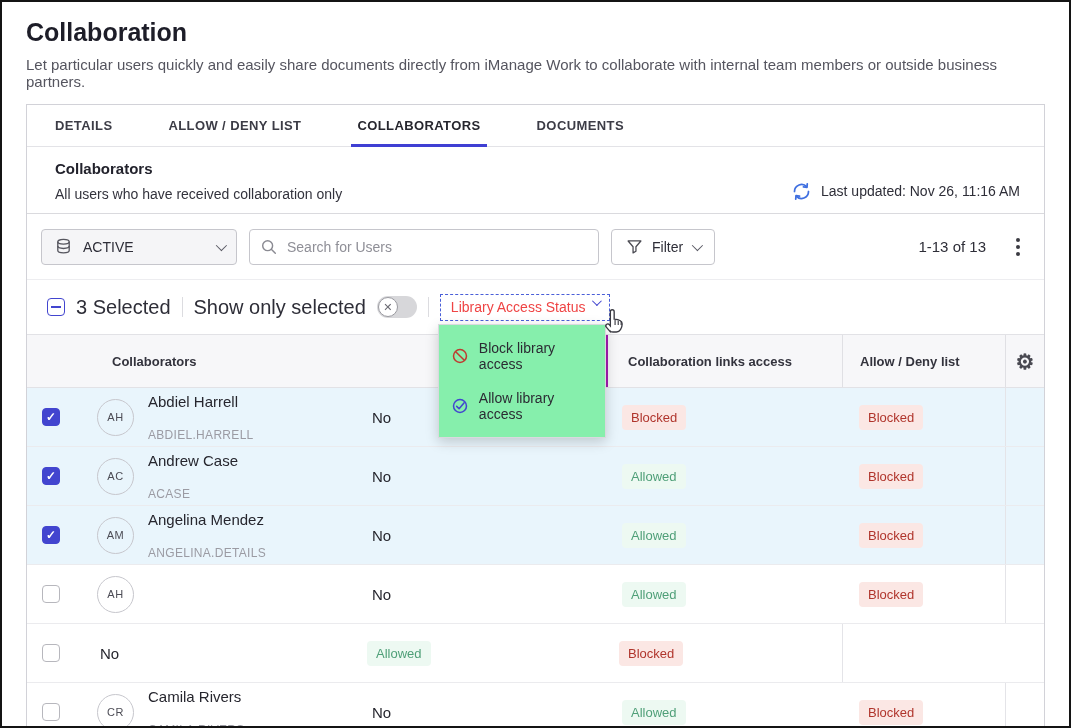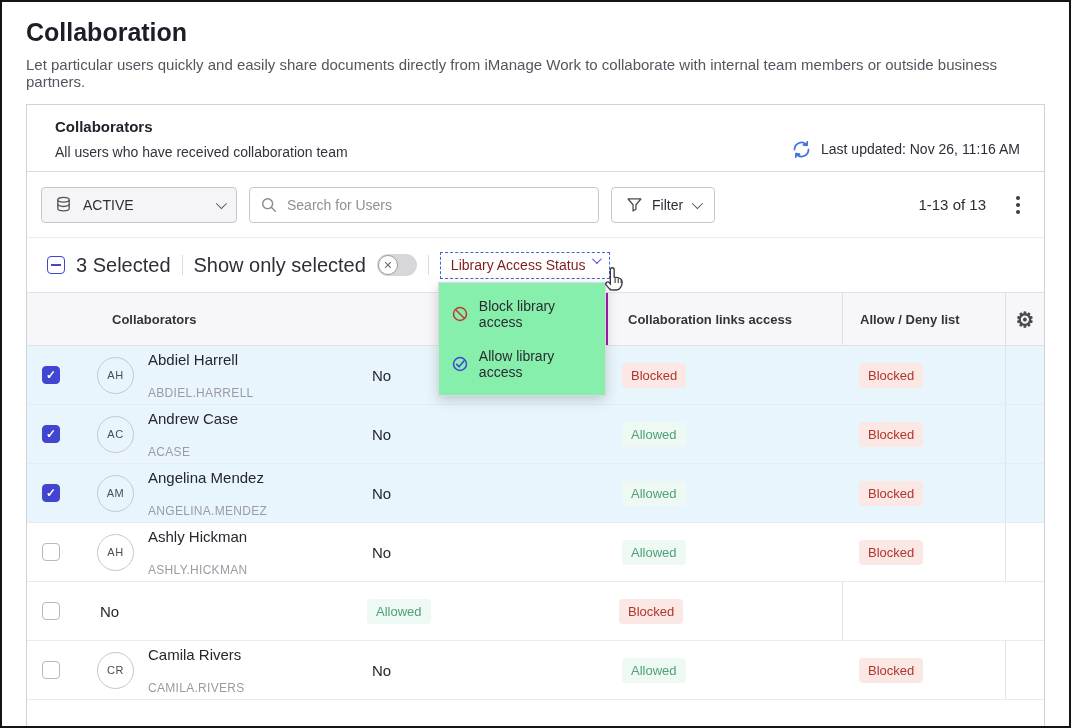--- a/index.html
+++ b/index.html
@@ -59,21 +59,21 @@
   .cb-ind { width:18px; height:18px; border:1.7px solid #4245cf; border-radius:4px; position:relative; background:#fff; cursor:pointer; flex:none; }
   .cb-ind::after { content:""; position:absolute; left:3px; right:3px; top:50%; height:2px; margin-top:-1px; background:#4245cf; }
   .sel-text { font-size:20px; color:#2e2e38; }
   .vdiv { width:1px; height:20px; background:#dcdce0; }
   .toggle { width:40px; height:22px; border-radius:11px; background:#d7d7da; position:relative; cursor:pointer; flex:none; }
   .toggle .knob { position:absolute; left:1px; top:1px; width:20px; height:20px; border-radius:50%;
                   background:#fff; border:1px solid #9a9aa0; display:flex; align-items:center; justify-content:center;
                   font-size:11px; color:#6a6a72; }
   .trigger-wrap { position:relative; }
   .trigger { display:flex; gap:7px; border:1px dashed #4a5fd8; padding:4px 10px 5px 10px;
-             color:#7f1d1d; font-size:14px; cursor:pointer; background:#fff; }
+             color:#ef4444; font-size:14px; cursor:pointer; background:#fff; }
   .trigger .chev { border-color:#4245cf; width:7px; height:7px; }
   .menu { position:absolute; top:calc(100% + 3px); left:-2px; width:168px; background:#86efac;
           border:1px solid #d9d9de; box-shadow:0 4px 12px rgba(0,0,0,.18); z-index:30; padding:6px 0; }
   .menu-item { display:flex; align-items:center; gap:10px; padding:9px 12px; font-size:14px; color:#2b2b33; cursor:pointer; }
   .cursor-gfx { position:absolute; right:-17px; top:11px; z-index:40; pointer-events:none; }
 
   
   .grid-cols { display:grid; grid-template-columns:48px 272px 255px 240px 163px 1fr; }
   .table-head { height:54px; background:#f7f7f9; border-top:1px solid #e2e2e6; border-bottom:1px solid #e2e2e6;
                 align-items:center; font-size:13px; font-weight:700; color:#33333d; flex:none; }
@@ -111,25 +111,31 @@
 </head>
 <body>
 
 <div class="page-header">
   <div class="page-title">Collaboration</div>
   <div class="page-desc">Let particular users quickly and easily share documents directly from iManage Work to collaborate with internal team members or outside business partners.</div>
 </div>
 
 <div class="card">
 
+  <div class="tabbar">
+    <div class="tab">DETAILS</div>
+    <div class="tab">ALLOW / DENY LIST</div>
+    <div class="tab active">COLLABORATORS</div>
+    <div class="tab">DOCUMENTS</div>
+  </div>
 
   <div class="section-head">
     <div>
       <div class="section-title">Collaborators</div>
-      <div class="section-sub">All users who have received collaboration team</div>
+      <div class="section-sub">All users who have received collaboration only</div>
     </div>
     <div class="last-updated">
       <span style="display:flex;cursor:pointer;">
         <svg width="21" height="21" viewBox="0 0 24 24" fill="none" stroke="#3f6fe0" stroke-width="2" stroke-linecap="round" stroke-linejoin="round">
           <path d="M4 12a8 8 0 0 1 14-5.2"></path>
           <polyline points="18.6 3.2 18.2 7.2 14.2 6.8" fill="none"></polyline>
           <path d="M20 12a8 8 0 0 1-14 5.2"></path>
           <polyline points="5.4 20.8 5.8 16.8 9.8 17.2" fill="none"></polyline>
         </svg>
       </span>
@@ -292,21 +298,21 @@
   <div class="row grid-cols selected">
     <div class="cell cb-cell">
       <span class="cb checked">✓</span>
     </div>
     <div class="cell collab-cell">
       <span class="avatar">
         <span>AM</span>
       </span>
       <span class="name-stack">
         <span class="name">Angelina Mendez</span>
-        <span class="username">ANGELINA.MENDEZ</span>
+        <span class="username">ANGELINA.DETAILS</span>
       </span>
     </div>
     <div class="cell accessed-cell">
       <span>No</span>
     </div>
     <div class="cell links-cell">
       <span class="badge allowed">Allowed</span>
     </div>
     <div class="cell allow-cell">
       <span class="badge blocked">Blocked</span>
@@ -314,24 +320,20 @@
     <div class="cell settings-cell"></div>
   </div>
 
   <div class="row grid-cols">
     <div class="cell cb-cell">
       <span class="cb"></span>
     </div>
     <div class="cell collab-cell">
       <span class="avatar">
         <span>AH</span>
-      </span>
-      <span class="name-stack">
-        <span class="name">Ashly Hickman</span>
-        <span class="username">ASHLY.HICKMAN</span>
       </span>
     </div>
     <div class="cell accessed-cell">
       <span>No</span>
     </div>
     <div class="cell links-cell">
       <span class="badge allowed">Allowed</span>
     </div>
     <div class="cell allow-cell">
       <span class="badge blocked">Blocked</span>

